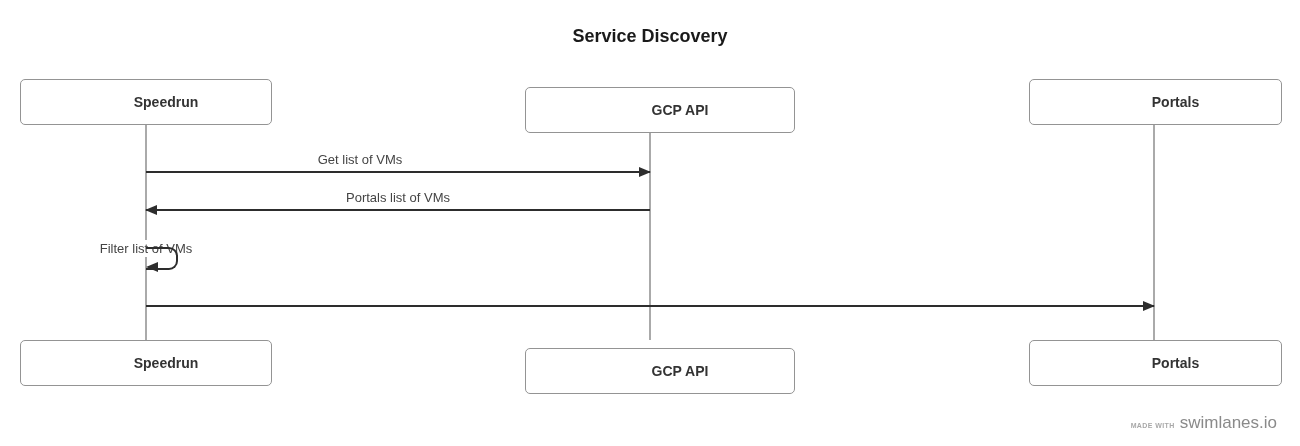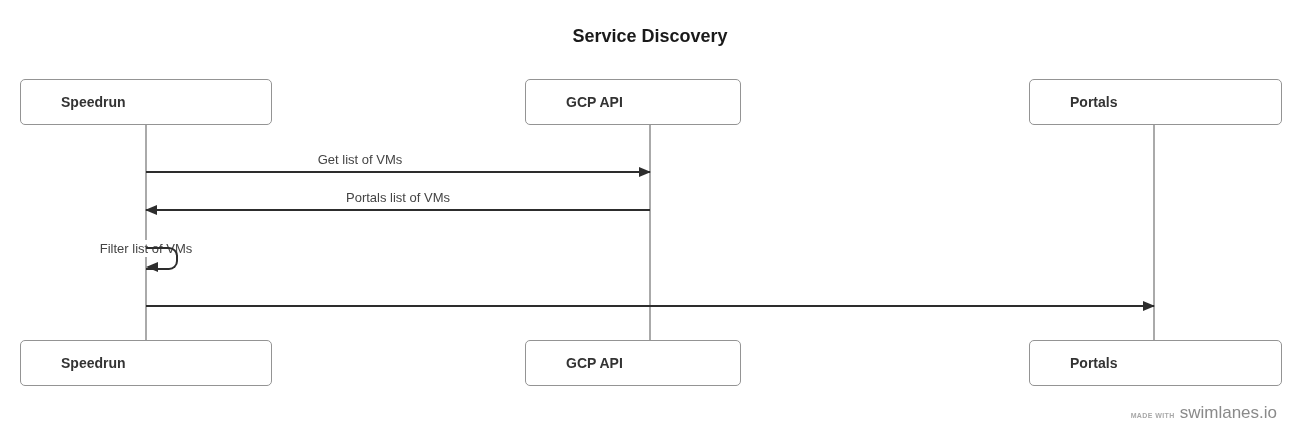--- a/index.html
+++ b/index.html
@@ -35,30 +35,30 @@
 
   .actor {
     position: absolute;
     height: 46px;
     background: #ffffff;
     border: 1px solid #949494;
     border-radius: 5px;
     box-sizing: border-box;
     display: flex;
     align-items: center;
-    justify-content: flex-start;
+    justify-content: center;
     font-size: 14px;
     font-weight: 700;
     color: #333333;
     padding-left: 40px;
   }
   .actor.top { top: 79px; }
   .actor.bottom { top: 340px; }
   .actor.a1 { left: 20px;   width: 252px; }
-  .actor.a2 { left: 525px;  width: 216px; }
+  .actor.a2 { left: 525px;  width: 270px; margin-top: 8px; }
   .actor.a3 { left: 1029px; width: 253px; }
 
   .msg-line {
     position: absolute;
     height: 2px;
     background: #2d2d2d;
   }
   .head {
     position: absolute;
     width: 0;
@@ -94,21 +94,21 @@
     left: 0;
     top: auto;
     bottom: -4px;
     border-right: 12px solid #2d2d2d;
     border-left: none;
   }
 
   .footer {
     position: absolute;
     right: 23px;
-    top: 403px;
+    top: 413px;
     display: flex;
     align-items: baseline;
     gap: 5px;
   }
   .made-with {
     font-size: 7px;
     font-weight: 700;
     letter-spacing: 0.4px;
     color: #a8a8a8;
     text-transform: uppercase;

